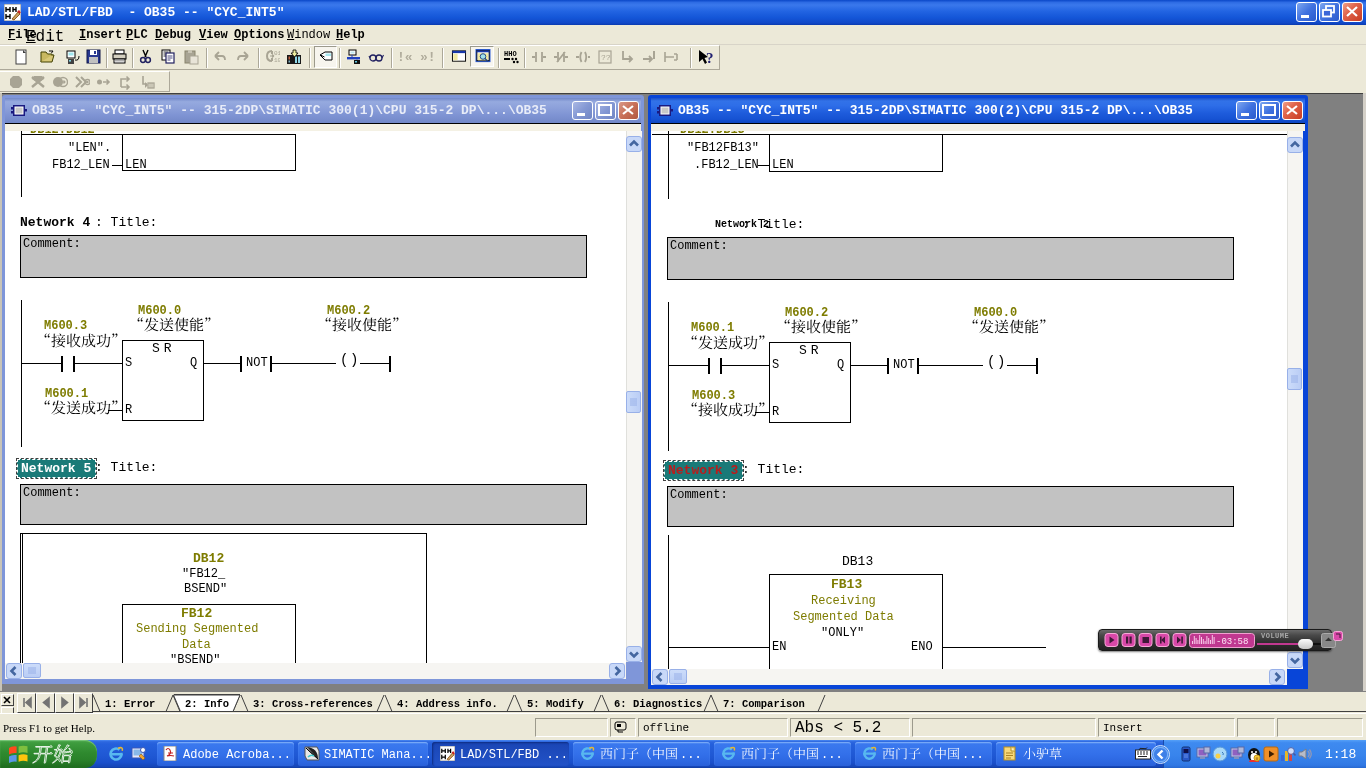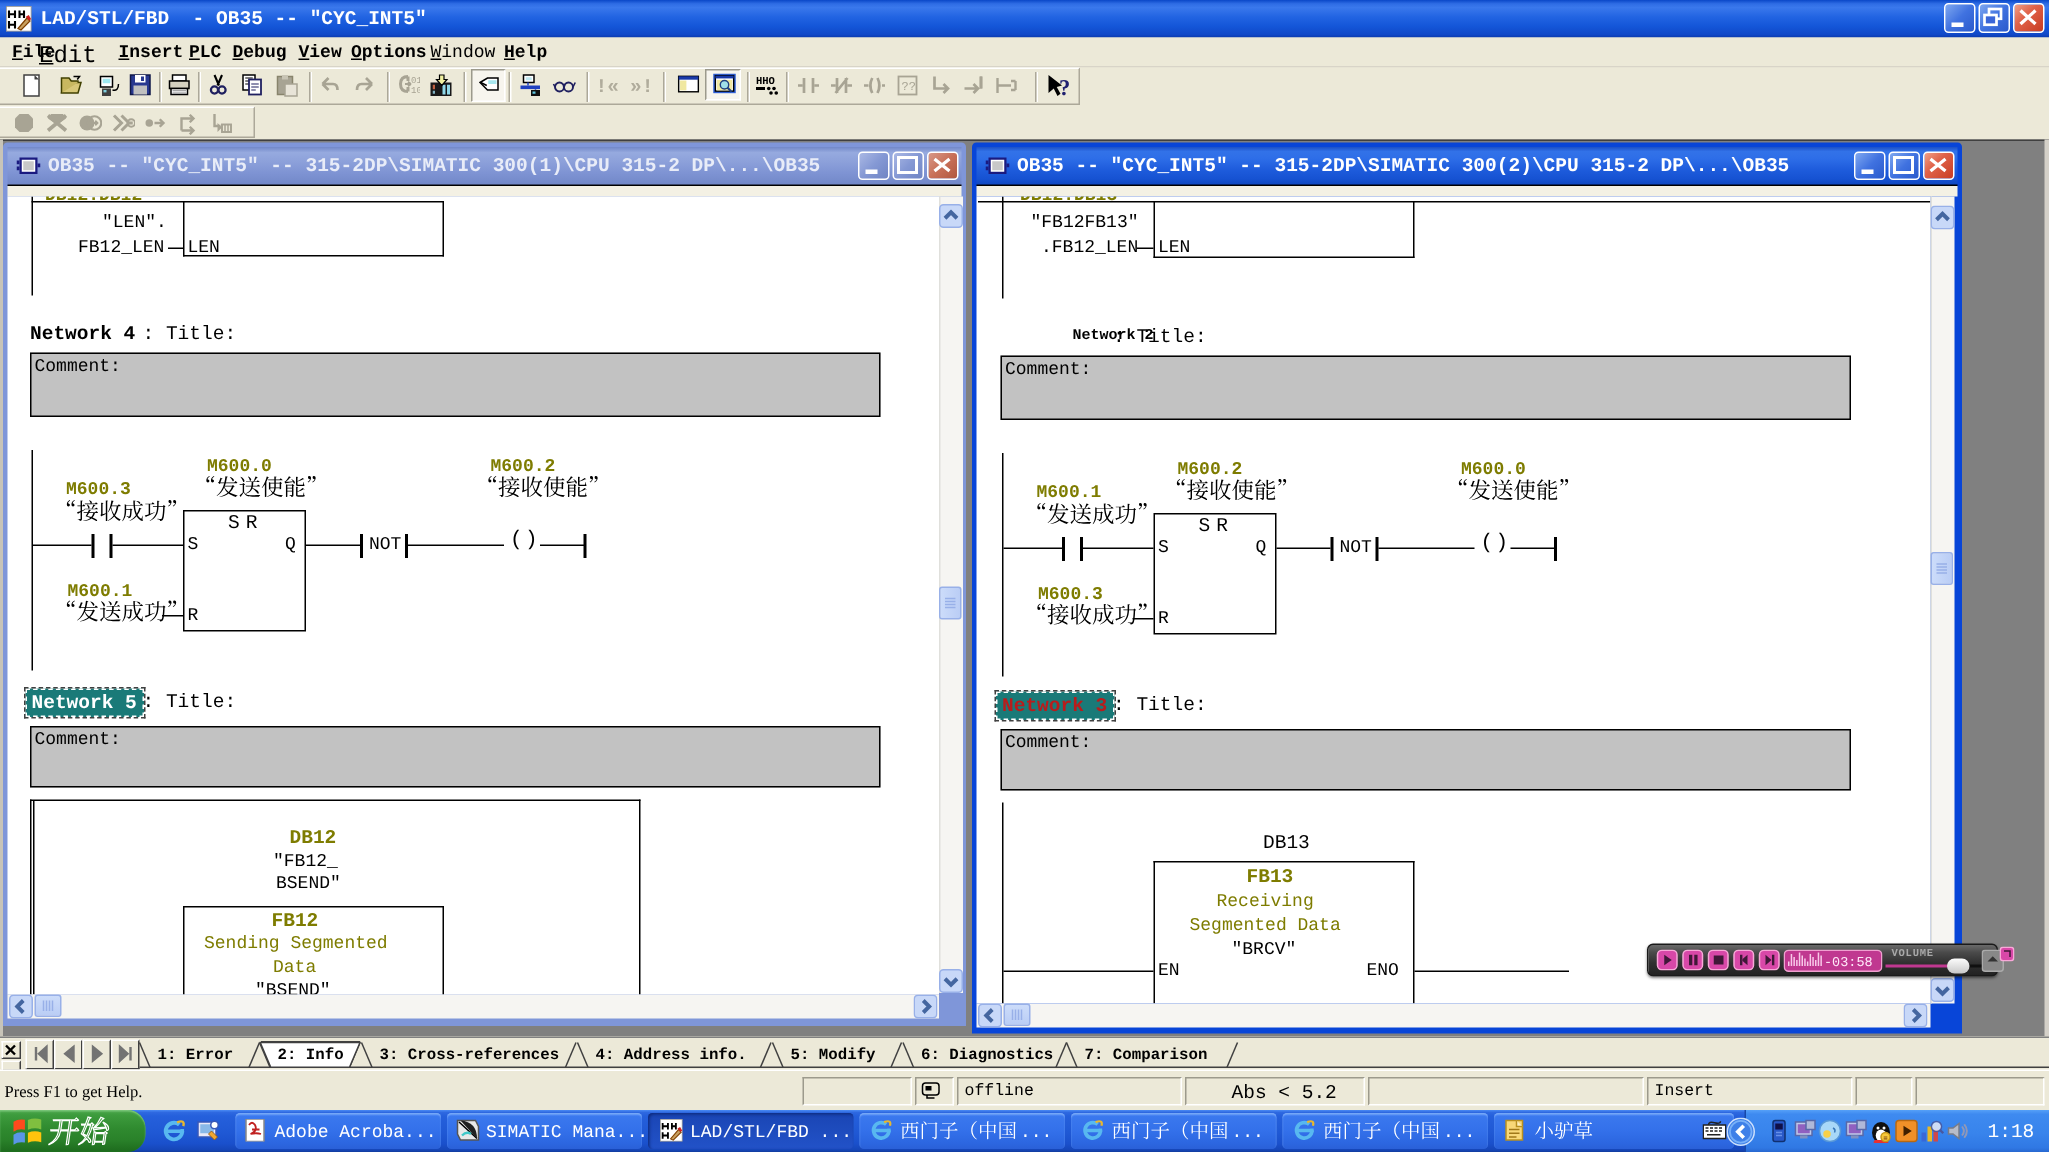--- a/index.html
+++ b/index.html
@@ -563,21 +563,21 @@
 <div style="position:absolute;left:17px;top:332px;font-size:13px;line-height:15px;color:#b91c1c;font-weight:bold;white-space:pre;">Network 3</div>
 <div style="position:absolute;left:91px;top:331px;font-size:13px;line-height:15px;color:#000;white-space:pre;">: Title:</div>
 <div style="position:absolute;left:16px;top:355px;width:567px;height:41px;background:#C2C2C2;border:1px solid #000;"></div>
 <div style="position:absolute;left:19px;top:357px;font-size:12px;line-height:14px;color:#000;white-space:pre;">Comment:</div>
 <div style="position:absolute;left:17px;top:404px;width:1px;height:134px;background:#000;"></div>
 <div style="position:absolute;left:191px;top:423px;font-size:13px;line-height:15px;color:#000;white-space:pre;">DB13</div>
 <div style="position:absolute;left:118px;top:443px;width:174px;height:95px;border:1px solid #000;border-bottom:none;"></div>
 <div style="position:absolute;left:180px;top:446px;font-size:13px;line-height:15px;color:#7E7C00;font-weight:bold;white-space:pre;">FB13</div>
 <div style="position:absolute;left:160px;top:463px;font-size:12px;line-height:14px;color:#7E7C00;white-space:pre;">Receiving</div>
 <div style="position:absolute;left:142px;top:479px;font-size:12px;line-height:14px;color:#7E7C00;white-space:pre;">Segmented Data</div>
-<div style="position:absolute;left:170px;top:495px;font-size:12px;line-height:14px;color:#000;white-space:pre;">″BRCV″</div>
+<div style="position:absolute;left:170px;top:495px;font-size:12px;line-height:14px;color:#000;white-space:pre;">″ONLY″</div>
 <div style="position:absolute;left:121px;top:509px;font-size:12px;line-height:14px;color:#000;white-space:pre;">EN</div>
 <div style="position:absolute;left:260px;top:509px;font-size:12px;line-height:14px;color:#000;white-space:pre;">ENO</div>
 <div style="position:absolute;left:18px;top:516px;width:100px;height:1px;background:#000;"></div>
 <div style="position:absolute;left:292px;top:516px;width:103px;height:1px;background:#000;"></div>
 </div>
 <div style="position:absolute;left:1287px;top:131px;width:16px;height:538px;background:#F6F5F2;border-left:1px solid #E0E0DC;"></div>
 <svg class="abs" style="left:1287px;top:137px" width="16" height="16" viewBox="0 0 16 16">
     <rect x="0.5" y="0.5" width="15" height="15" rx="2.5" fill="#C8D8F8" stroke="#98B0E8"></rect>
     <path d="M4 9.5 L8 5.5 L12 9.5" stroke="#4466A0" stroke-width="2.6" fill="none"></path>
   </svg>
@@ -658,21 +658,21 @@
 <div style="position:absolute;left:535px;top:4px;width:73px;height:19px;border:1px solid;border-color:#9C9A8C #fff #fff #9C9A8C;background:#ECE9D8;"></div>
 <div style="position:absolute;left:610px;top:4px;width:26px;height:19px;border:1px solid;border-color:#9C9A8C #fff #fff #9C9A8C;background:#ECE9D8;"></div>
 <svg class="abs" style="left:614px;top:7px" width="13" height="12" viewBox="0 0 13 12">
       <rect x="1" y="1" width="11" height="8" rx="2" fill="none" stroke="#000"></rect>
       <rect x="3" y="3" width="4" height="3" fill="#000"></rect>
       <path d="M4 9 v2 h5" stroke="#000" fill="none"></path>
     </svg>
 <div style="position:absolute;left:638px;top:4px;width:150px;height:19px;border:1px solid;border-color:#9C9A8C #fff #fff #9C9A8C;background:#ECE9D8;"></div>
 <div style="position:absolute;left:643px;top:8px;font-size:11px;line-height:13px;color:#000;white-space:pre;">offline</div>
 <div style="position:absolute;left:790px;top:4px;width:120px;height:19px;border:1px solid;border-color:#9C9A8C #fff #fff #9C9A8C;background:#ECE9D8;"></div>
-<div style="position:absolute;left:821px;top:8px;font-size:13px;line-height:13px;color:#000;white-space:pre;">Abs &lt; 5.2</div>
+<div style="position:absolute;left:795px;top:8px;font-size:16px;line-height:13px;color:#000;white-space:pre;">Abs &lt; 5.2</div>
 <div style="position:absolute;left:912px;top:4px;width:184px;height:19px;border:1px solid;border-color:#9C9A8C #fff #fff #9C9A8C;background:#ECE9D8;"></div>
 <div style="position:absolute;left:1098px;top:4px;width:137px;height:19px;border:1px solid;border-color:#9C9A8C #fff #fff #9C9A8C;background:#ECE9D8;"></div>
 <div style="position:absolute;left:1103px;top:8px;font-size:11px;line-height:13px;color:#000;white-space:pre;">Insert</div>
 <div style="position:absolute;left:1237px;top:4px;width:38px;height:19px;border:1px solid;border-color:#9C9A8C #fff #fff #9C9A8C;background:#ECE9D8;"></div>
 <div style="position:absolute;left:1277px;top:4px;width:86px;height:19px;border:1px solid;border-color:#9C9A8C #fff #fff #9C9A8C;background:#ECE9D8;"></div>
 </div>
 <div class="abs" style="left:0;top:740px;width:1366px;height:28px;background:linear-gradient(180deg,#4A8AF4 0%,#2E68E0 6%,#2560DC 14%,#1F58D4 55%,#1A50CC 80%,#1646B8 95%,#123C9E 100%)">
 <div class="abs" style="left:0;top:0;width:97px;height:28px;border-radius:0 12px 12px 0;background:linear-gradient(180deg,#4CA64C 0%,#3D9B3D 12%,#2F8A2F 45%,#2A822A 70%,#1F6E1F 95%);box-shadow:inset 0 1px 1px #7CC87C"></div>
 <svg class="abs" style="left:8px;top:4px" width="22" height="20" viewBox="0 0 22 20">
 <g transform="skewY(-6)">

